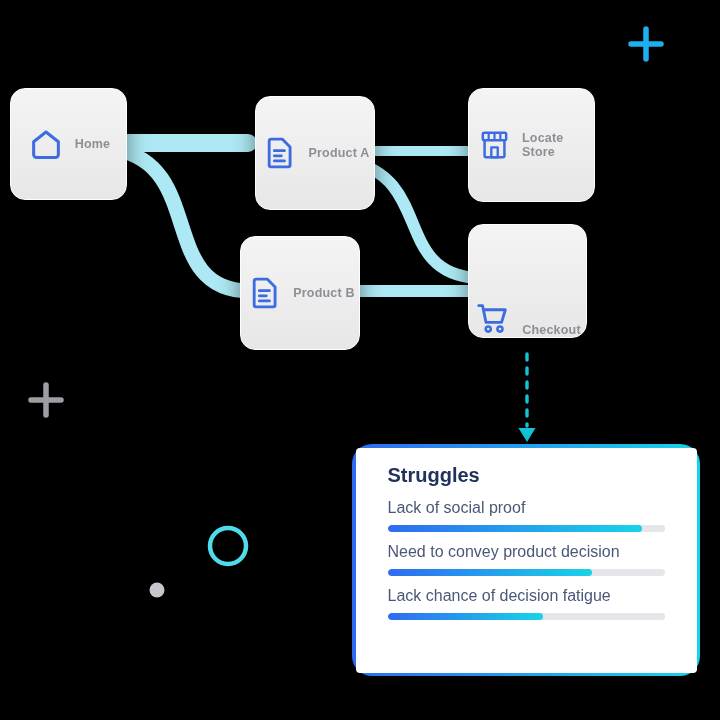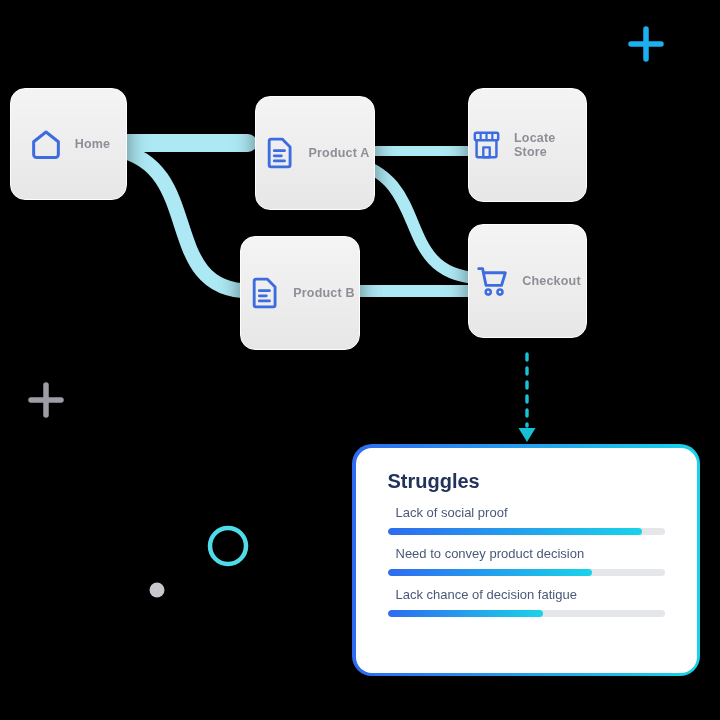--- a/index.html
+++ b/index.html
@@ -36,29 +36,29 @@
   
   .card-wrap{
     position:absolute;left:352px;top:444px;width:348px;height:232px;
     border-radius:20px;padding:3.5px;box-sizing:border-box;
     background:linear-gradient(90deg,#2f6bf0 0%,#19d3e8 100%);
     box-shadow:0 14px 28px rgba(0,0,0,0.5);
     z-index:3;
   }
   .card{
     width:100%;height:100%;box-sizing:border-box;
-    background:#ffffff;border-radius:16px;
-    padding:22px 32px 18px 32px;
+    background:#ffffff;border-radius:4px;
+    padding:16px 32px 18px 32px;
   }
   .card-title{
     color:#21325b;font-size:20px;font-weight:700;margin:0 0 12px 0;
   }
   .struggle-item{margin-bottom:11px;}
   .struggle-label{
-    color:#4a5878;font-size:13px;margin:0 0 8px 8px;
+    color:#4a5878;font-size:16px;margin:0 0 8px 0;
   }
   .bar-track{
     width:100%;height:7px;background:#e4e6ea;border-radius:4px;overflow:hidden;
   }
   .bar-fill{
     height:100%;border-radius:4px;
     background:linear-gradient(90deg,#2f6bf0 0%,#19d3e8 100%);
   }
 
   
@@ -85,39 +85,39 @@
   </div>
 
   <div class="node" style="left:240px;top:96px;width:118px;height:112px;margin-left:15px;">
     <svg class="icon" viewBox="0 0 24 24">
       <path d="M7 3.2 H14 L19 8.2 V19.6 A1.2 1.2 0 0 1 17.8 20.8 H7 A1.2 1.2 0 0 1 5.8 19.6 V4.4 A1.2 1.2 0 0 1 7 3.2 Z" fill="none" stroke="#3c6ce0" stroke-width="1.8" stroke-linejoin="round"></path>
       <path d="M9 10.5h6.5 M9 13.8h4.5 M9 17h6.5" stroke="#3c6ce0" stroke-width="1.7" stroke-linecap="round" fill="none"></path>
     </svg>
     <span class="label">Product A</span>
   </div>
 
-  <div class="node" style="left:468px;top:88px;width:117px;height:112px;">
+  <div class="node" style="left:468px;top:88px;width:117px;height:112px;padding-left:8px;">
     <svg class="icon" viewBox="0 0 24 24">
       <rect x="4" y="3.6" width="16" height="5.2" rx="1" fill="none" stroke="#3c6ce0" stroke-width="1.7" stroke-linejoin="round"></rect>
       <path d="M8 3.6v5.2 M12 3.6v5.2 M16 3.6v5.2" stroke="#3c6ce0" stroke-width="1.5"></path>
       <path d="M5.2 8.8 V19.4 A1 1 0 0 0 6.2 20.4 H17.8 A1 1 0 0 0 18.8 19.4 V8.8" fill="none" stroke="#3c6ce0" stroke-width="1.7" stroke-linejoin="round"></path>
       <rect x="9.8" y="13.6" width="4.4" height="6.8" fill="none" stroke="#3c6ce0" stroke-width="1.6" stroke-linejoin="round"></rect>
     </svg>
     <span class="label">Locate Store</span>
   </div>
 
   <div class="node" style="left:240px;top:236px;width:118px;height:112px;align-items:center;">
     <svg class="icon" viewBox="0 0 24 24">
       <path d="M7 3.2 H14 L19 8.2 V19.6 A1.2 1.2 0 0 1 17.8 20.8 H7 A1.2 1.2 0 0 1 5.8 19.6 V4.4 A1.2 1.2 0 0 1 7 3.2 Z" fill="none" stroke="#3c6ce0" stroke-width="1.8" stroke-linejoin="round"></path>
       <path d="M9 10.5h6.5 M9 13.8h4.5 M9 17h6.5" stroke="#3c6ce0" stroke-width="1.7" stroke-linecap="round" fill="none"></path>
     </svg>
     <span class="label">Product B</span>
   </div>
 
-  <div class="node" style="left:468px;top:224px;width:117px;height:112px;">
+  <div class="node" style="left:468px;top:224px;width:117px;height:112px;align-items:flex-end;">
     <svg class="icon" viewBox="0 0 24 24">
       <path d="M3 4.2 H5.4 L7.6 14.8 H17.4 L19.8 6.8 H6" fill="none" stroke="#3c6ce0" stroke-width="1.8" stroke-linecap="round" stroke-linejoin="round"></path>
       <circle cx="9" cy="19" r="1.6" fill="none" stroke="#3c6ce0" stroke-width="1.6"></circle>
       <circle cx="16.4" cy="19" r="1.6" fill="none" stroke="#3c6ce0" stroke-width="1.6"></circle>
     </svg>
     <span class="label">Checkout</span>
   </div>
 
   <svg class="dashed-arrow" style="left:510px;top:350px;" width="34" height="96" viewBox="0 0 34 96">
     <path d="M17 4 L17 76" stroke="#17c3d8" stroke-width="3.4" stroke-linecap="round" stroke-dasharray="6 8" fill="none"></path>

